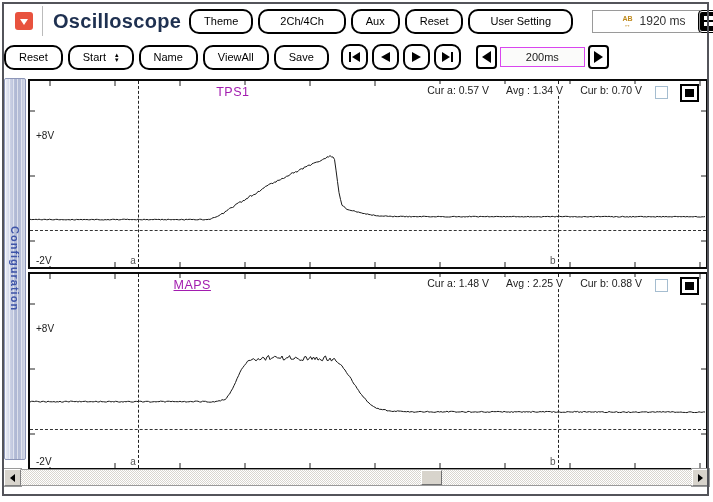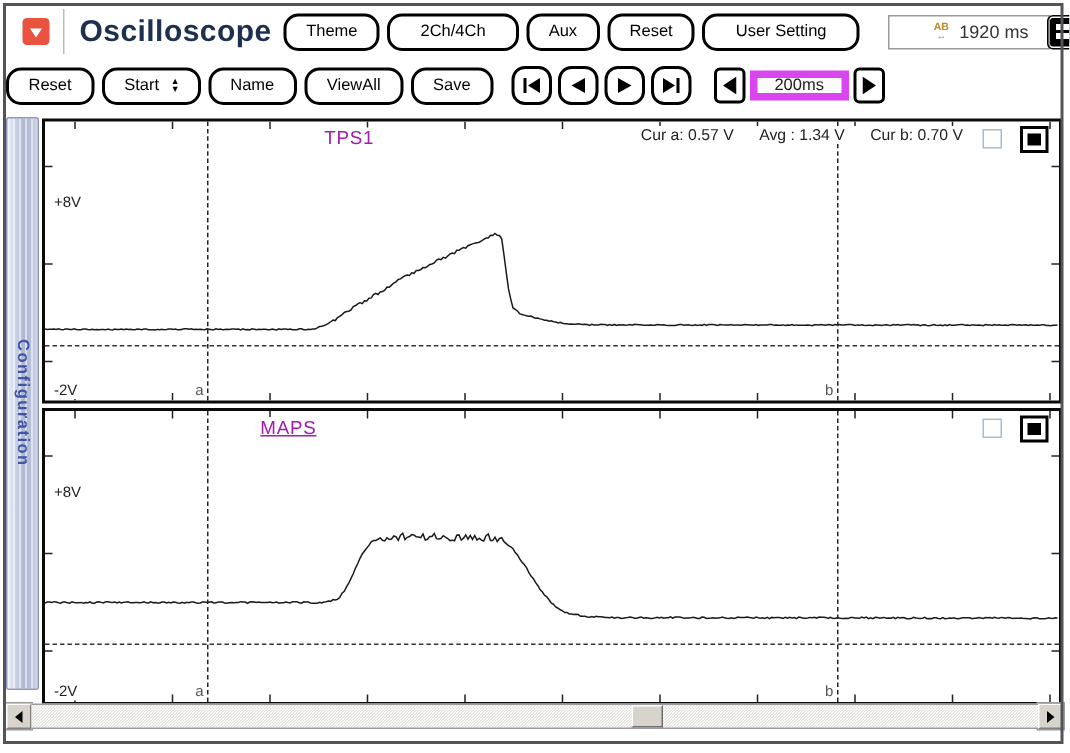--- a/index.html
+++ b/index.html
@@ -50,21 +50,21 @@
     width:27px; height:26px; border:2px solid #000; border-radius:9px; background:#fff;
     display:flex; align-items:center; justify-content:center; flex:0 0 auto;
   }
   .pb-btn svg { display:block; }
   .tb-group { display:flex; align-items:center; margin-left:15px; gap:3px; }
   .tb-btn {
     width:21px; height:24px; border:2px solid #000; border-radius:4px; background:#fff;
     display:flex; align-items:center; justify-content:center; flex:0 0 auto;
   }
   .tb-display {
-    width:66px; height:20px; background:#fbfbfa; border:5px solid #d946ef;
+    width:85px; height:20px; background:#fbfbfa; border:1px solid #d946ef;
     display:flex; align-items:center; justify-content:center; font-size:11px; color:#222;
   }
   
   #main { position:absolute; left:4px; top:78px; width:705px; height:392px; }
   #sidebar {
     position:absolute; left:0; top:0; width:22px; height:382px;
     border:1px solid #8d96b8; border-radius:2px;
     background-image:
       repeating-linear-gradient(90deg, rgba(255,255,255,.55) 0 1px, rgba(0,0,0,0) 1px 4px),
       linear-gradient(90deg,#eef0f7 0%,#cdd3e6 25%,#aeb7d3 55%,#b8c0d8 80%,#d6dbe9 100%);
@@ -227,20 +227,25 @@
         <svg class="wave-svg" viewBox="0 0 676 194" preserveAspectRatio="none">
             <polyline points="0.0,128.0 1.5,127.3 3.0,127.3 4.5,127.6 6.0,127.1 7.5,127.4 9.0,127.8 10.5,128.1 12.0,127.4 13.5,127.3 15.0,127.9 16.5,128.1 18.0,127.2 19.5,127.7 21.0,127.8 22.5,127.8 24.0,127.6 25.5,128.1 27.0,127.7 28.5,127.9 30.0,127.3 31.5,128.1 33.0,128.1 34.5,127.4 36.0,127.2 37.5,127.6 39.0,128.0 40.5,127.1 42.0,127.2 43.5,127.5 45.0,127.7 46.5,127.4 48.0,128.0 49.5,127.3 51.0,127.9 52.5,127.5 54.0,127.4 55.5,127.2 57.0,127.9 58.5,127.8 60.0,127.7 61.5,127.6 63.0,127.9 64.5,127.6 66.0,127.2 67.5,127.9 69.0,128.0 70.5,127.2 72.0,127.8 73.5,127.7 75.0,128.0 76.5,128.0 78.0,127.3 79.5,127.3 81.0,127.9 82.5,127.5 84.0,128.0 85.5,127.3 87.0,127.5 88.5,128.0 90.0,128.1 91.5,127.6 93.0,128.1 94.5,127.5 96.0,127.8 97.5,127.4 99.0,127.3 100.5,127.8 102.0,128.1 103.5,128.0 105.0,127.4 106.5,127.4 108.0,127.6 109.5,127.3 111.0,127.2 112.5,128.0 114.0,127.9 115.5,127.4 117.0,127.3 118.5,127.4 120.0,128.2 121.5,128.0 123.0,127.8 124.5,127.6 126.0,127.9 127.5,127.6 129.0,127.7 130.5,127.1 132.0,127.3 133.5,127.4 135.0,128.2 136.5,127.4 138.0,127.2 139.5,127.3 141.0,127.7 142.5,127.3 144.0,127.7 145.5,127.6 147.0,127.7 148.5,127.7 150.0,127.3 151.5,127.8 153.0,127.7 154.5,127.4 156.0,128.1 157.5,127.8 159.0,127.8 160.5,127.4 162.0,127.7 163.5,127.9 165.0,127.1 166.5,127.1 168.0,127.2 169.5,127.9 171.0,128.1 172.5,127.2 174.0,127.3 175.5,127.3 177.0,128.0 178.5,128.1 180.0,128.2 181.5,128.1 183.0,127.6 184.5,128.0 186.0,127.3 187.5,127.2 189.0,126.7 190.5,126.9 192.0,125.7 193.5,126.0 195.0,125.6 196.5,124.3 198.0,121.5 199.5,120.2 201.0,117.2 202.5,114.8 204.0,111.6 205.5,108.5 207.0,104.7 208.5,101.7 210.0,98.2 211.5,95.3 213.0,93.3 214.5,91.3 216.0,89.6 217.5,87.2 219.0,86.4 220.5,86.4 222.0,85.5 223.5,84.6 225.0,86.2 226.5,86.6 228.0,84.5 229.5,85.7 231.0,85.4 232.5,83.3 234.0,83.8 235.5,86.3 237.0,82.8 238.5,81.5 240.0,85.7 241.5,84.2 243.0,83.7 244.5,82.4 246.0,82.7 247.5,83.9 249.0,84.0 250.5,84.4 252.0,82.0 253.5,86.0 255.0,85.5 256.5,83.7 258.0,83.7 259.5,81.6 261.0,85.1 262.5,85.3 264.0,85.0 265.5,83.1 267.0,84.1 268.5,85.0 270.0,86.4 271.5,86.1 273.0,86.5 274.5,82.8 276.0,82.6 277.5,86.0 279.0,84.8 280.5,82.6 282.0,85.5 283.5,83.0 285.0,85.6 286.5,83.0 288.0,86.1 289.5,84.8 291.0,86.1 292.5,86.7 294.0,83.1 295.5,82.0 297.0,86.4 298.5,86.4 300.0,84.1 301.5,87.1 303.0,85.0 304.5,84.5 306.0,87.1 307.5,88.4 309.0,89.7 310.5,90.5 312.0,91.8 313.5,94.4 315.0,96.0 316.5,98.6 318.0,100.8 319.5,102.3 321.0,104.4 322.5,107.6 324.0,110.1 325.5,111.6 327.0,114.3 328.5,116.3 330.0,119.0 331.5,120.5 333.0,122.8 334.5,123.8 336.0,125.8 337.5,127.9 339.0,128.9 340.5,130.6 342.0,131.5 343.5,132.5 345.0,133.3 346.5,134.4 348.0,134.3 349.5,135.3 351.0,135.3 352.5,135.7 354.0,135.5 355.5,135.7 357.0,136.9 358.5,136.8 360.0,136.9 361.5,137.3 363.0,137.5 364.5,137.1 366.0,137.5 367.5,136.8 369.0,137.1 370.5,137.1 372.0,137.3 373.5,137.6 375.0,137.6 376.5,137.8 378.0,137.4 379.5,138.1 381.0,137.7 382.5,137.7 384.0,138.3 385.5,138.1 387.0,137.9 388.5,137.7 390.0,137.4 391.5,137.6 393.0,138.1 394.5,138.1 396.0,137.7 397.5,137.3 399.0,138.1 400.5,137.9 402.0,138.0 403.5,138.3 405.0,138.3 406.5,137.9 408.0,137.5 409.5,138.0 411.0,137.6 412.5,138.2 414.0,137.9 415.5,137.8 417.0,137.2 418.5,138.1 420.0,137.4 421.5,137.3 423.0,137.4 424.5,137.6 426.0,138.2 427.5,138.0 429.0,138.0 430.5,137.9 432.0,137.5 433.5,137.8 435.0,138.3 436.5,138.3 438.0,137.4 439.5,137.5 441.0,138.3 442.5,138.1 444.0,138.0 445.5,137.8 447.0,138.2 448.5,138.0 450.0,137.9 451.5,137.4 453.0,137.9 454.5,138.2 456.0,138.3 457.5,137.9 459.0,138.3 460.5,138.0 462.0,137.4 463.5,137.6 465.0,137.7 466.5,137.6 468.0,137.4 469.5,137.6 471.0,137.8 472.5,138.2 474.0,137.4 475.5,137.8 477.0,138.1 478.5,137.9 480.0,138.3 481.5,137.6 483.0,138.4 484.5,137.6 486.0,137.9 487.5,137.7 489.0,137.6 490.5,137.8 492.0,138.3 493.5,137.6 495.0,138.1 496.5,137.6 498.0,138.0 499.5,137.7 501.0,138.4 502.5,137.4 504.0,137.7 505.5,138.1 507.0,138.2 508.5,138.0 510.0,137.6 511.5,137.8 513.0,137.5 514.5,138.1 516.0,137.4 517.5,137.5 519.0,137.5 520.5,137.6 522.0,138.3 523.5,137.5 525.0,138.2 526.5,138.3 528.0,137.9 529.5,138.0 531.0,138.4 532.5,138.3 534.0,138.2 535.5,138.4 537.0,137.7 538.5,137.7 540.0,138.0 541.5,138.0 543.0,138.2 544.5,137.4 546.0,137.9 547.5,137.4 549.0,138.4 550.5,137.8 552.0,138.4 553.5,137.5 555.0,137.6 556.5,138.2 558.0,137.9 559.5,137.6 561.0,138.1 562.5,138.0 564.0,138.1 565.5,137.5 567.0,138.4 568.5,137.6 570.0,138.0 571.5,137.7 573.0,137.8 574.5,138.5 576.0,138.5 577.5,138.4 579.0,137.5 580.5,138.0 582.0,138.2 583.5,138.3 585.0,138.1 586.5,137.6 588.0,138.5 589.5,138.4 591.0,138.5 592.5,137.9 594.0,137.8 595.5,138.3 597.0,138.5 598.5,137.7 600.0,138.5 601.5,138.4 603.0,138.0 604.5,138.1 606.0,137.8 607.5,138.4 609.0,138.5 610.5,138.2 612.0,137.9 613.5,137.9 615.0,137.9 616.5,137.8 618.0,138.5 619.5,138.2 621.0,138.1 622.5,137.7 624.0,138.0 625.5,138.3 627.0,137.7 628.5,137.9 630.0,137.7 631.5,138.2 633.0,137.6 634.5,138.0 636.0,138.1 637.5,137.6 639.0,137.8 640.5,138.2 642.0,137.7 643.5,137.8 645.0,138.4 646.5,138.2 648.0,138.2 649.5,138.2 651.0,138.0 652.5,138.4 654.0,138.4 655.5,138.5 657.0,138.6 658.5,138.0 660.0,137.8 661.5,138.0 663.0,138.5 664.5,138.5 666.0,138.5 667.5,138.4 669.0,137.8 670.5,138.2 672.0,138.3 673.5,137.9 675.0,138.0" fill="none" stroke="#1a1a1a" stroke-width="1"></polyline>
             <path d="M20 0V5M20 189V194M85 0V5M85 189V194M150 0V5M150 189V194M215 0V5M215 189V194M280 0V5M280 189V194M345 0V5M345 189V194M410 0V5M410 189V194M475 0V5M475 189V194M540 0V5M540 189V194M605 0V5M605 189V194M670 0V5M670 189V194M0 30H5M671 30H676M0 95H5M671 95H676M0 160H5M671 160H676" stroke="#222" stroke-width="1" fill="none"></path>
           </svg>
         <div class="zero-line"></div>
         <div class="cursor-line cur-a" style="left: 16%;"></div>
         <div class="cursor-line cur-b" style="left: 78.1%;"></div>
         <span class="vlabel vtop">+8V</span>
         <span class="vlabel vbot">-2V</span>
         <span class="panel-title">MAPS</span>
+        <div class="meas">
+          <span>Cur a: 1.48 V</span>
+          <span>Avg : 2.25 V</span>
+          <span>Cur b: 0.88 V</span>
+        </div>
         <span class="chk"></span>
         <span class="blackbox">
             <span class="blackbox-inner"></span>
           </span>
         <span class="cur-label la" style="left: calc(16% - 9px);">a</span>
         <span class="cur-label lb" style="left: calc(78.1% - 9px);">b</span>
       </div>
 
     </div>
   </div>

